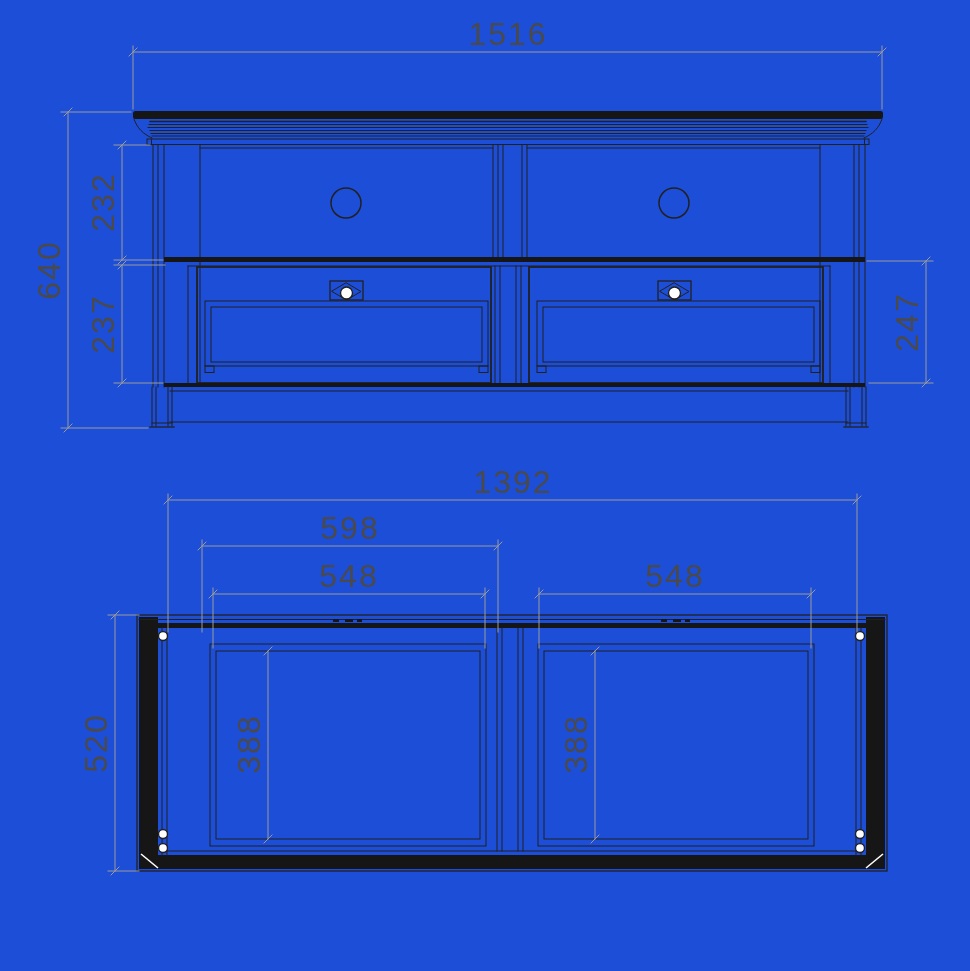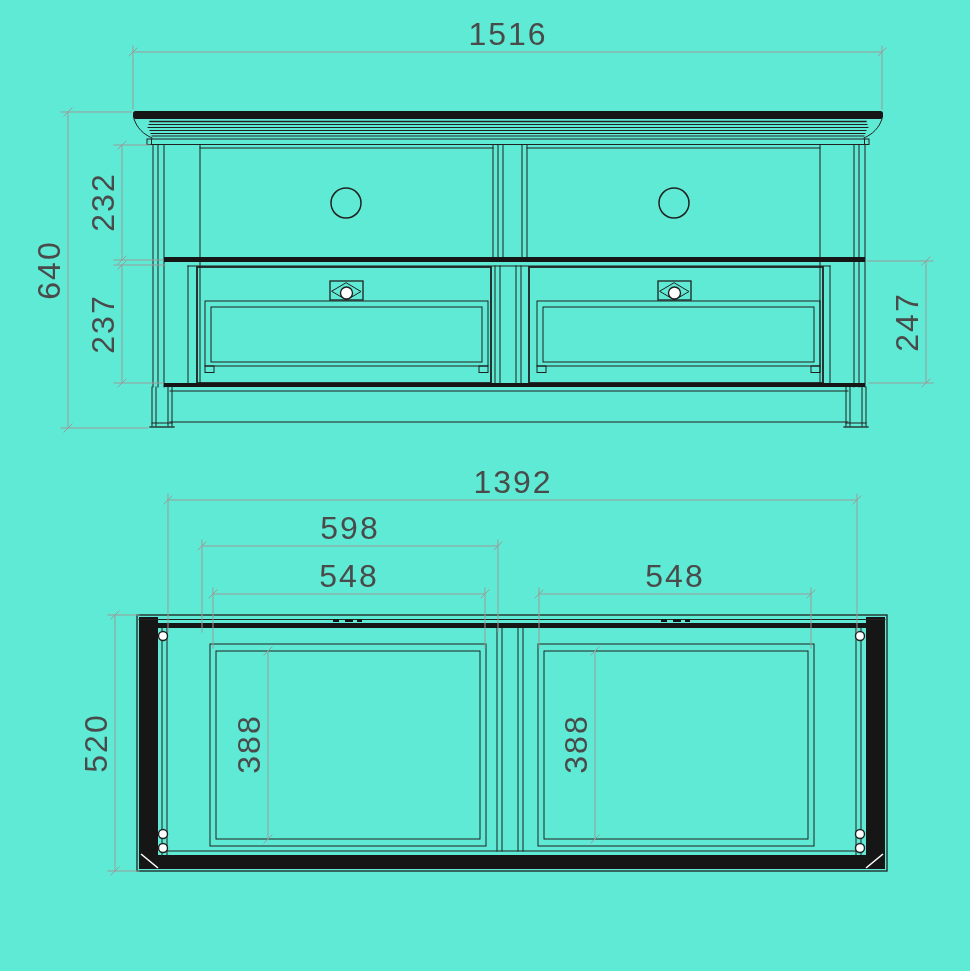--- a/index.html
+++ b/index.html
@@ -1,16 +1,16 @@
 <!DOCTYPE html>
 <html><head>
 <meta charset="utf-8">
 <style>
   html,body{margin:0;padding:0;background:#ffffff;}
-  .stage{position:relative;width:970px;height:971px;background:#5eead4;overflow:hidden;}
+  .stage{position:relative;width:970px;height:971px;background:#1d4ed8;overflow:hidden;}
   svg{display:block;}
   .ln{stroke:#212121;stroke-width:1;fill:none;stroke-linecap:square;}
   .lnb{stroke:#212121;stroke-width:1.8;fill:none;stroke-linecap:square;}
   .lnm{stroke:#212121;stroke-width:1.3;fill:none;stroke-linecap:square;}
   .blk{fill:#161616;stroke:none;}
   .wht{stroke:#ffffff;stroke-width:1.6;fill:none;}
   .hole{fill:#ffffff;stroke:#212121;stroke-width:1.4;}
   .dim{stroke:#9b9b9b;stroke-width:1;fill:none;stroke-linecap:square;}
   .dimtxt{font-family:"Liberation Sans",sans-serif;font-size:32px;letter-spacing:2px;
           fill:#4a4a4a;text-anchor:middle;}

